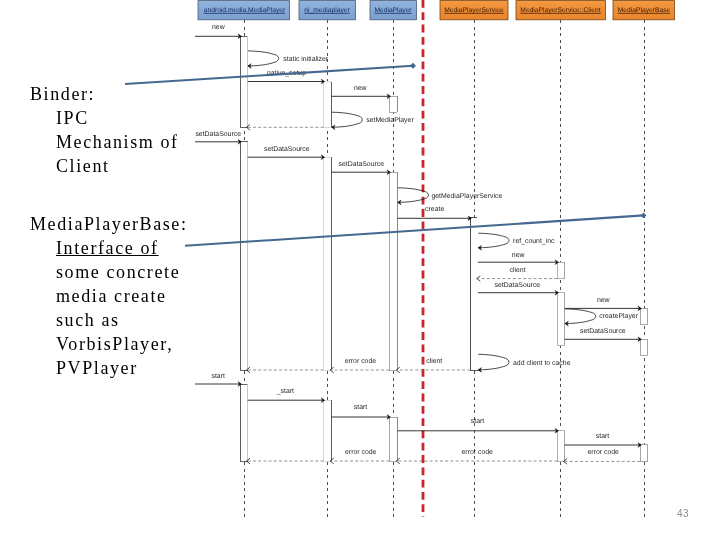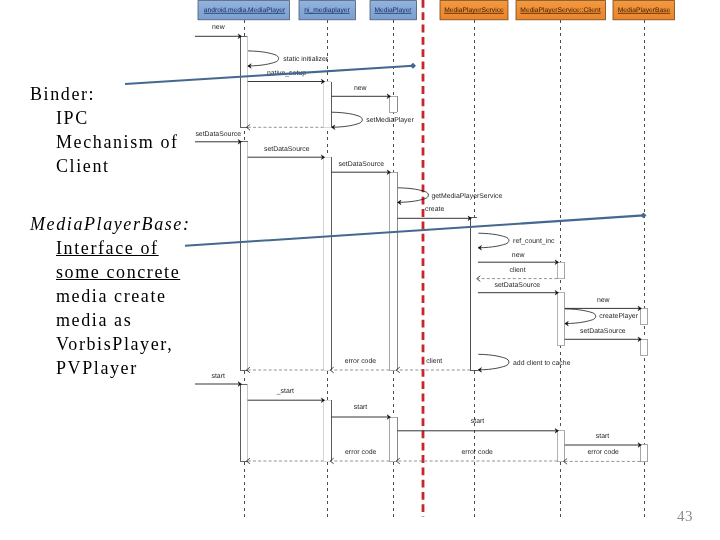--- a/index.html
+++ b/index.html
@@ -1,22 +1,22 @@
 <!DOCTYPE html>
 <html><head>
 <meta charset="utf-8">
 <style>
   html,body{margin:0;padding:0;background:#ffffff;}
   body{width:720px;height:540px;overflow:hidden;position:relative;
        font-family:"Liberation Serif",serif;-webkit-font-smoothing:antialiased;}
   #slide{position:absolute;left:12px;top:0;width:628px;height:540px;}
   .bullet{position:absolute;font-size:18px;letter-spacing:1.6px;color:#000000;
           white-space:nowrap;font-family:"Liberation Serif",serif;line-height:18px;}
-  #pagenum{position:absolute;font-size:15px;color:#8c8c8c;
-           font-family:Liberation Serif, serif;letter-spacing:0.4px;}
+  #pagenum{position:absolute;font-size:10px;color:#8c8c8c;
+           font-family:Liberation Sans, sans-serif;letter-spacing:0.4px;}
   svg.diagram{position:absolute;left:0;top:0;transform:translateZ(0);}
   text{dominant-baseline:alphabetic;-webkit-font-smoothing:antialiased;
        text-rendering:geometricPrecision;}
   .bullet{transform:translateZ(0);}
 </style>
 </head>
 <body>
 
 <div id="slide">
   <svg class="diagram" id="svgroot" width="720" height="540" viewBox="0 0 720 540">
@@ -230,22 +230,22 @@
       <line x1="113" y1="84" x2="401" y2="65.8" stroke="#44688f" stroke-width="2.1" stroke-linecap="butt"></line>
       <rect x="398.9" y="63.699999999999996" width="4.2" height="4.2" fill="#44688f" transform="rotate(45 401 65.8)"></rect>
       <line x1="173" y1="245.8" x2="631.5" y2="215.4" stroke="#44688f" stroke-width="2.1" stroke-linecap="butt"></line>
       <rect x="629.4" y="213.3" width="4.2" height="4.2" fill="#44688f" transform="rotate(45 631.5 215.4)"></rect>
     </svg>
   <div id="bullets">
       <div class="bullet" style="left: 18px; top: 85.3px;">Binder:</div>
       <div class="bullet" style="left: 44px; top: 109.3px;">IPC</div>
       <div class="bullet" style="left: 44px; top: 133.3px;">Mechanism of</div>
       <div class="bullet" style="left: 44px; top: 157.3px;">Client</div>
-      <div class="bullet" style="left: 18px; top: 214.8px; font-style: italic;">MediaPlayerBase:</div>
+      <div class="bullet" style="left: 18px; top: 214.8px;">MediaPlayerBase:</div>
       <div class="bullet" style="left: 44px; top: 239.3px; text-decoration: underline;">Interface of</div>
-      <div class="bullet" style="left: 44px; top: 263.3px; text-decoration: underline;">some concrete</div>
+      <div class="bullet" style="left: 44px; top: 263.3px;">some concrete</div>
       <div class="bullet" style="left: 44px; top: 287.3px;">media create</div>
-      <div class="bullet" style="left: 44px; top: 311.3px;">media as</div>
+      <div class="bullet" style="left: 44px; top: 311.3px;">such as</div>
       <div class="bullet" style="left: 44px; top: 335.2px;">VorbisPlayer,</div>
       <div class="bullet" style="left: 44px; top: 359.2px;">PVPlayer</div>
     </div>
   <div id="pagenum" style="left: 665px; top: 508px;">43</div>
 </div>
 
 </body></html>

